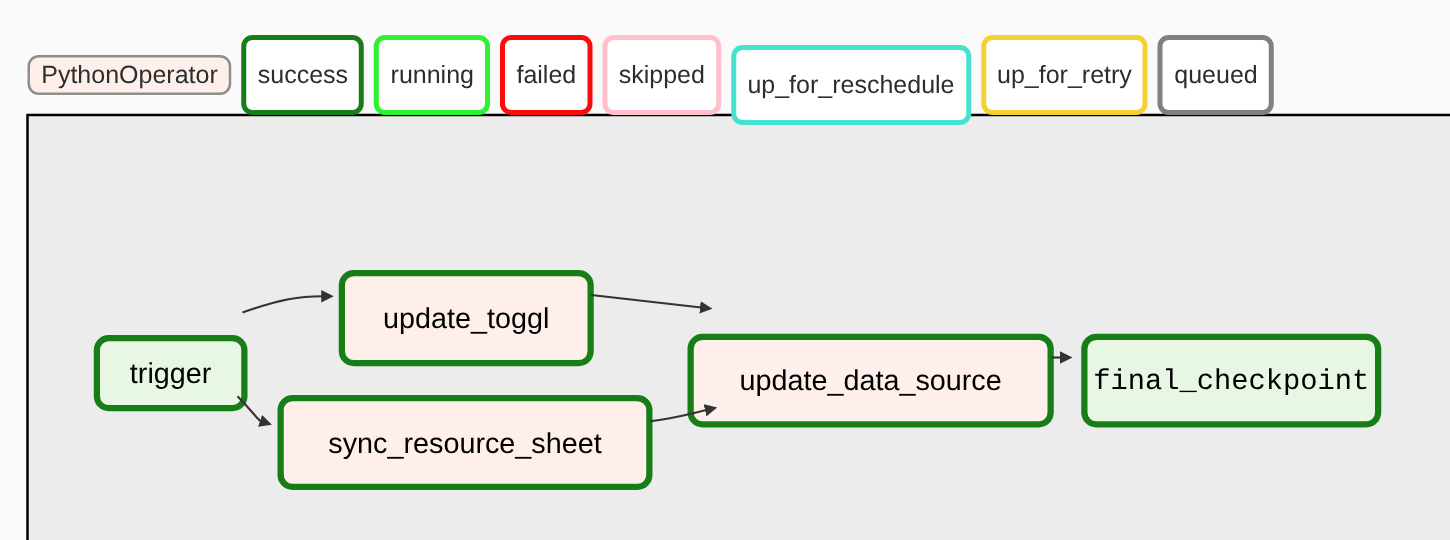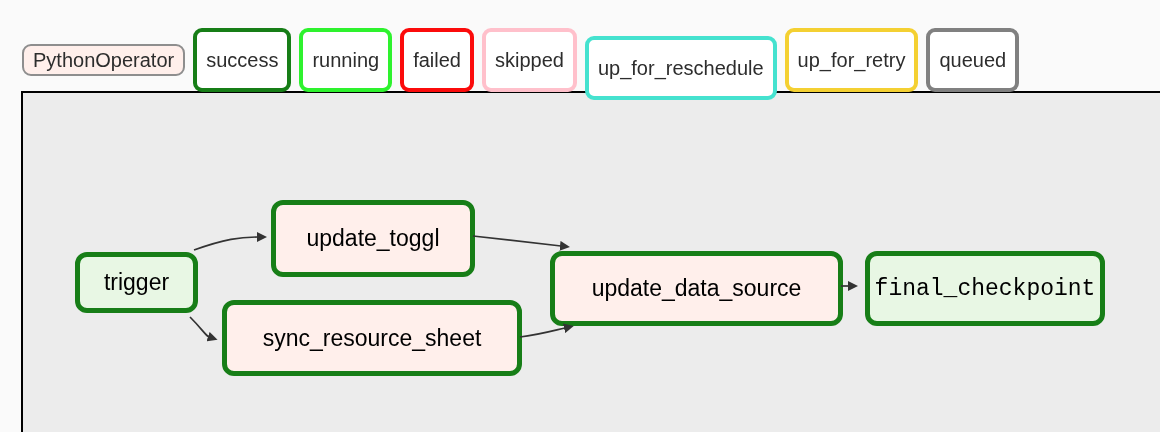--- a/index.html
+++ b/index.html
@@ -41,20 +41,21 @@
   }
   .node {
     position: absolute;
     box-sizing: border-box;
     border: 5px solid #177e17;
     border-radius: 12px;
     display: flex; align-items: center; justify-content: center;
     font-size: 23px; color: #000000;
     z-index: 2;
     cursor: pointer;
+    margin-top: 16px;
   }
 </style>
 </head>
 <body>
 
 <div class="page">
 
   <div class="legend" id="legend">
       <span class="badge op" style="background: rgb(255, 239, 235); border-color: rgb(142, 142, 142);">PythonOperator</span>
       <span class="badge st" style="border-color: rgb(23, 126, 23);">success</span>

